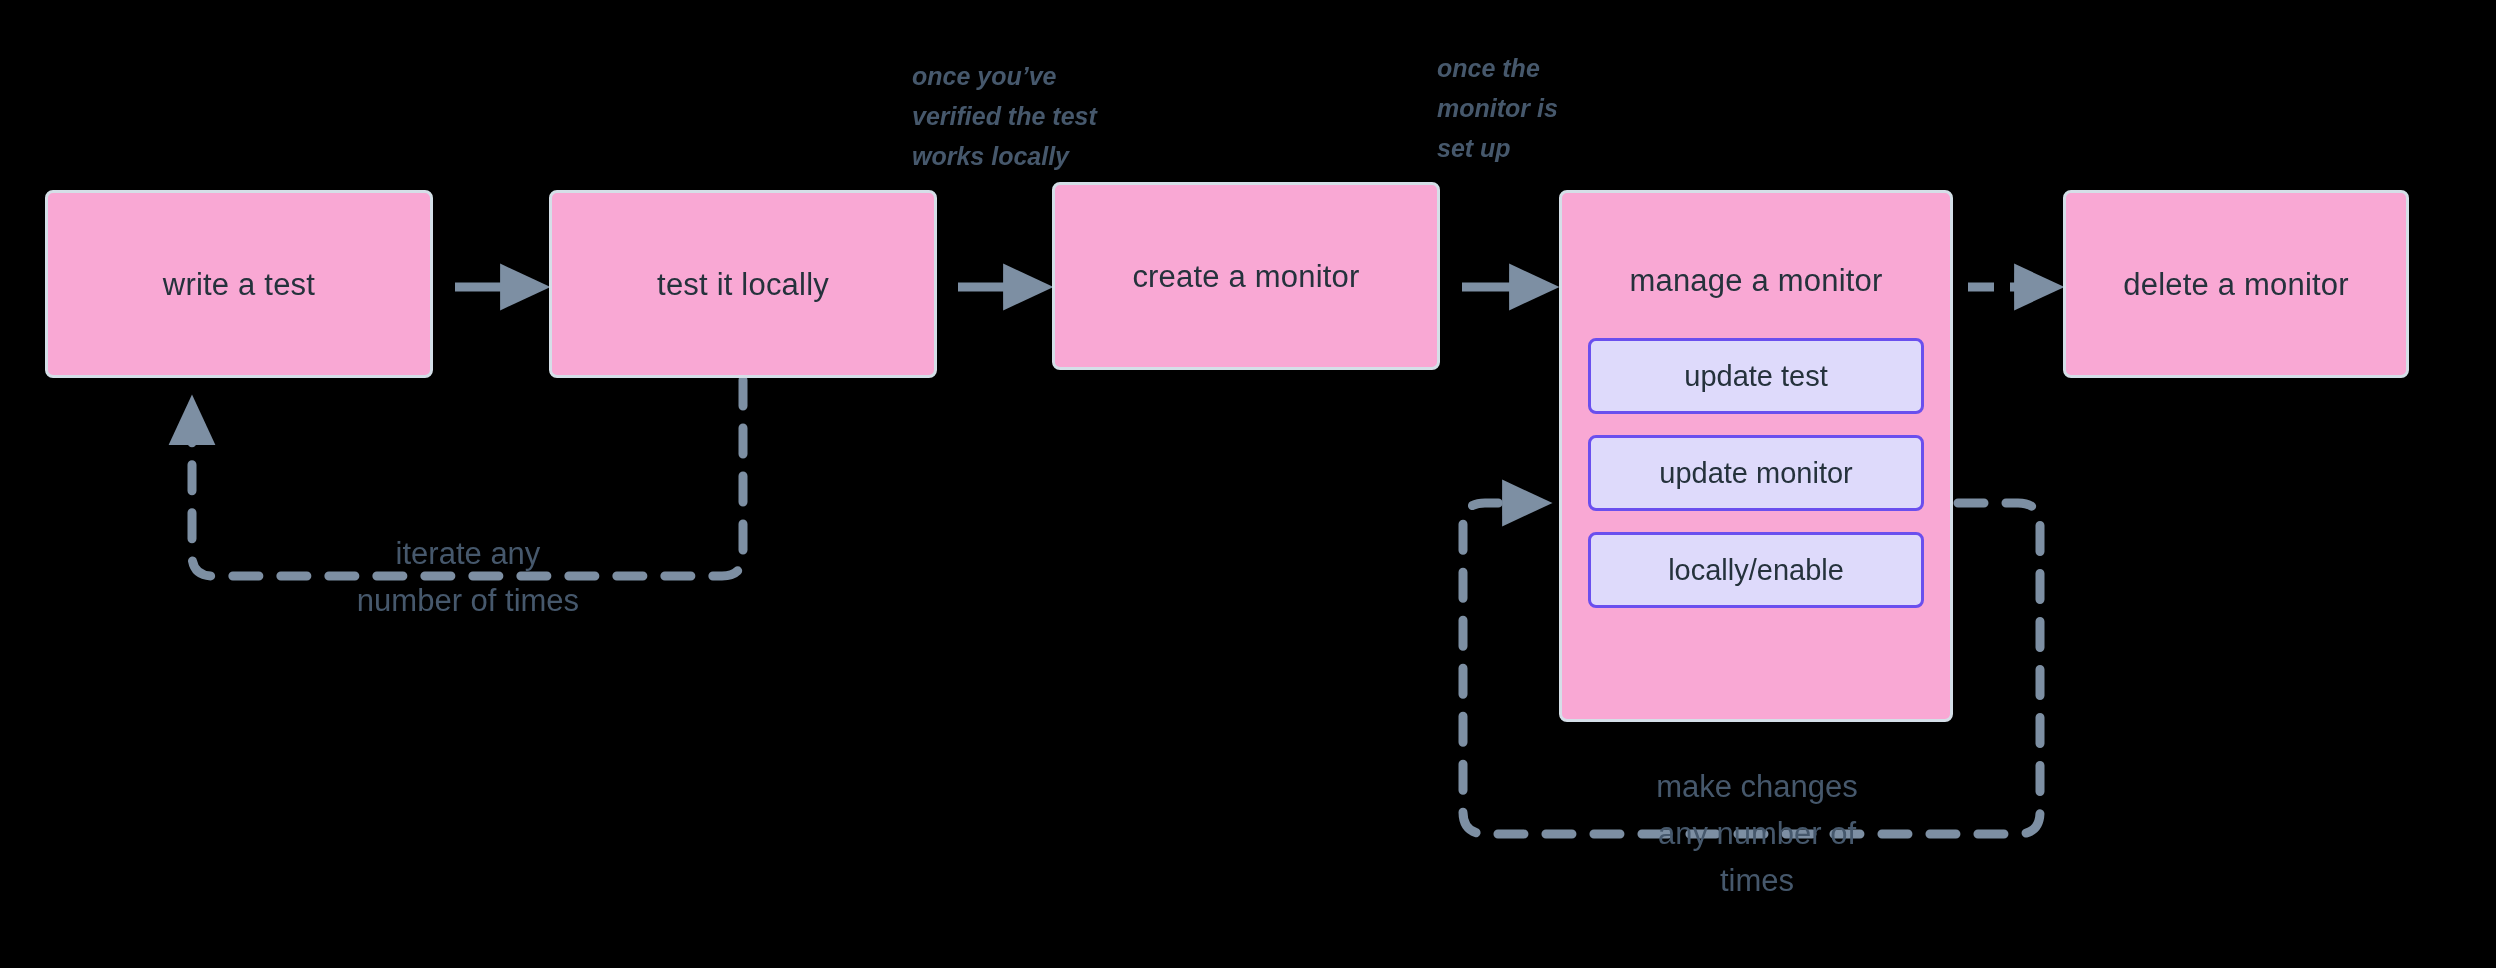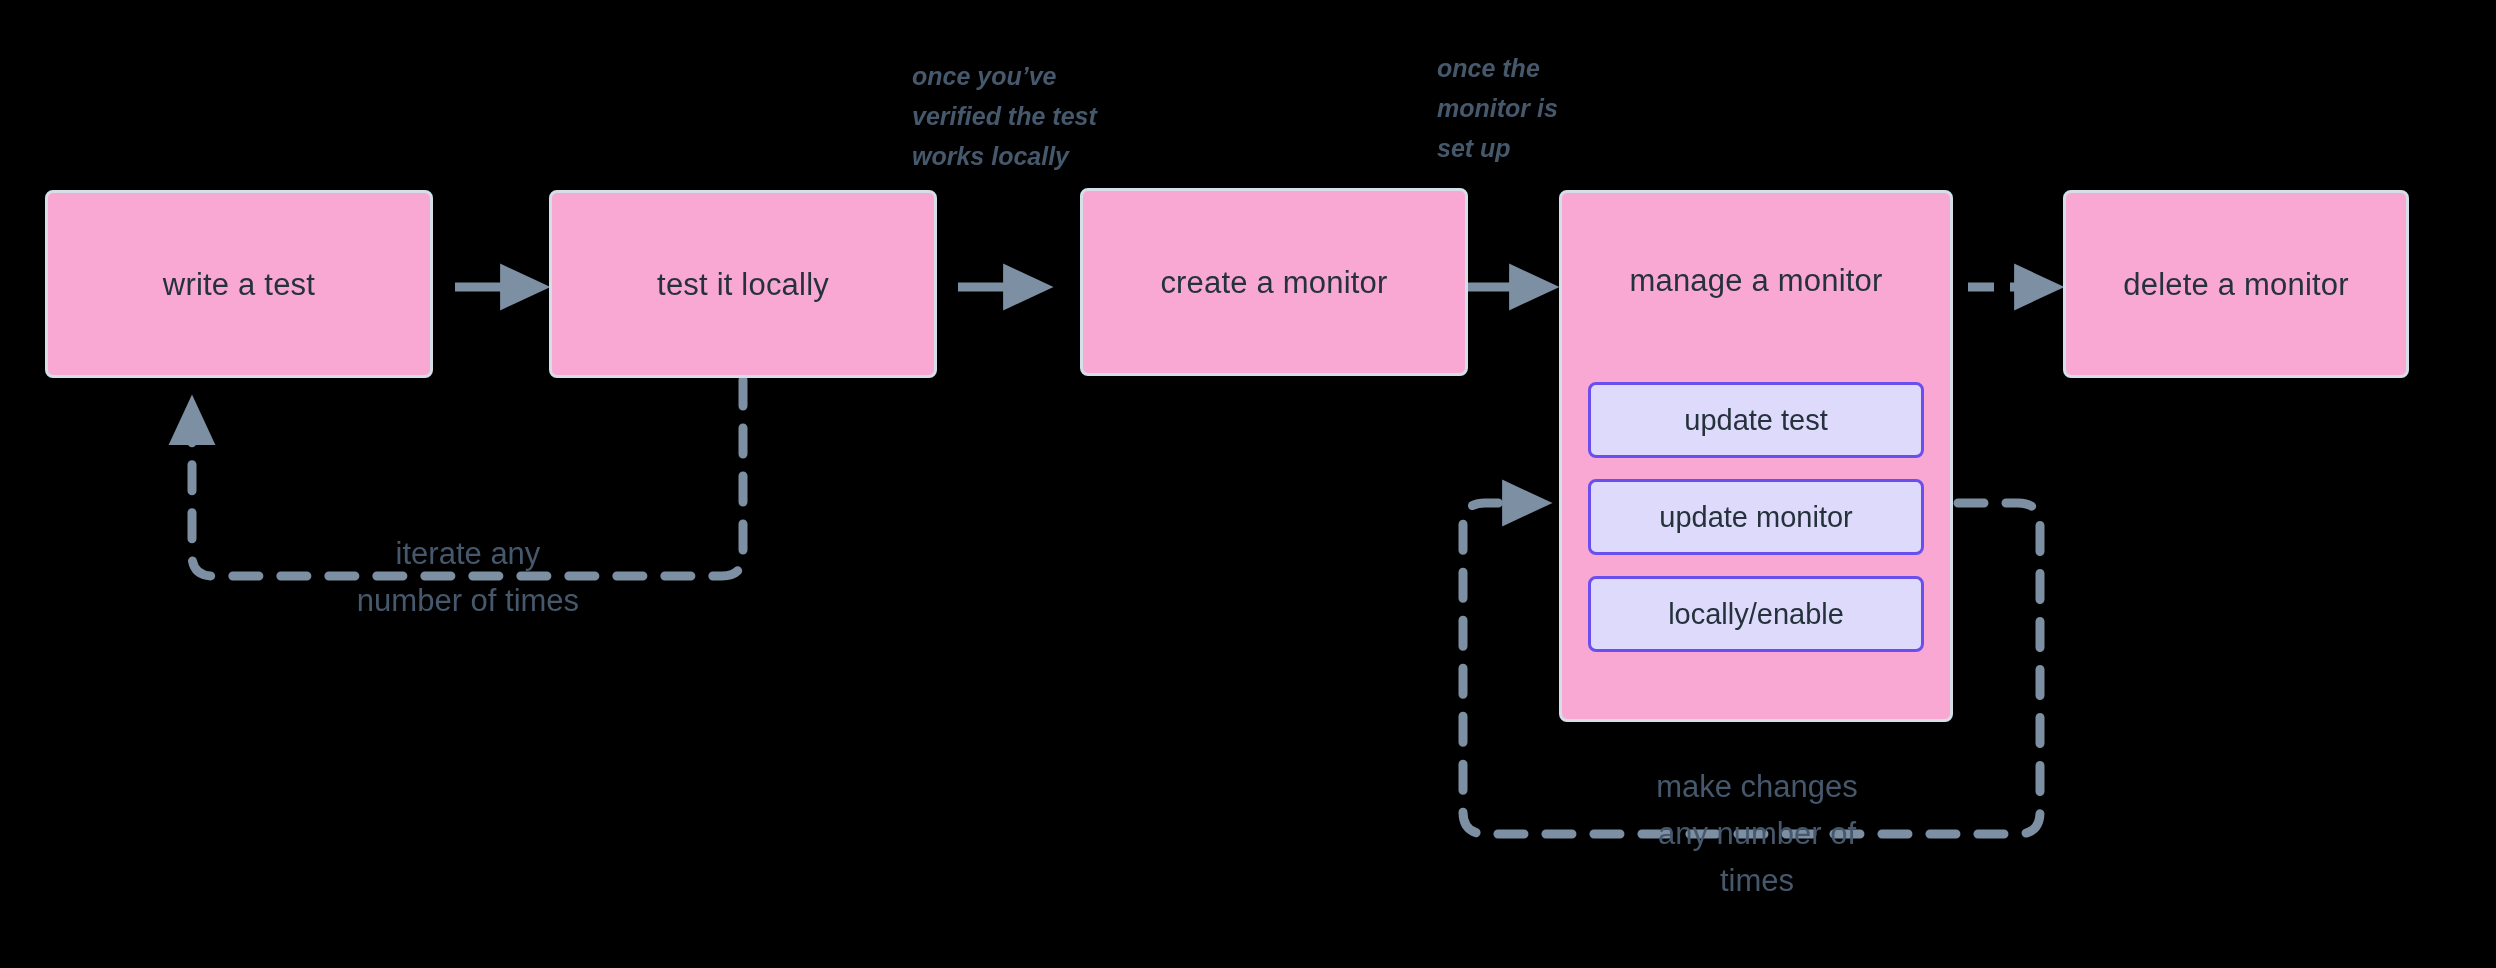--- a/index.html
+++ b/index.html
@@ -124,25 +124,25 @@
   </svg>
 
   <div class="stage-box plain" style="left:45px;top:190px;width:388px;height:188px;">
     <span class="stage-label">write a test</span>
   </div>
 
   <div class="stage-box plain" style="left:549px;top:190px;width:388px;height:188px;">
     <span class="stage-label">test it locally</span>
   </div>
 
-  <div class="stage-box plain" style="left:1052px;top:188px;width:388px;height:188px;margin-left:28px;">
+  <div class="stage-box plain" style="left:1052px;top:182px;width:388px;height:188px;">
     <span class="stage-label">create a monitor</span>
   </div>
 
-  <div class="stage-box composite" style="left:1559px;top:190px;width:394px;height:532px;gap:44px;">
+  <div class="stage-box composite" style="left:1559px;top:190px;width:394px;height:532px;">
     <span class="stage-label">manage a monitor</span>
     <div class="sub-list">
       <div class="sub-item">
         <span>update test</span>
       </div>
       <div class="sub-item">
         <span>update monitor</span>
       </div>
       <div class="sub-item">
         <span>locally/enable</span>

